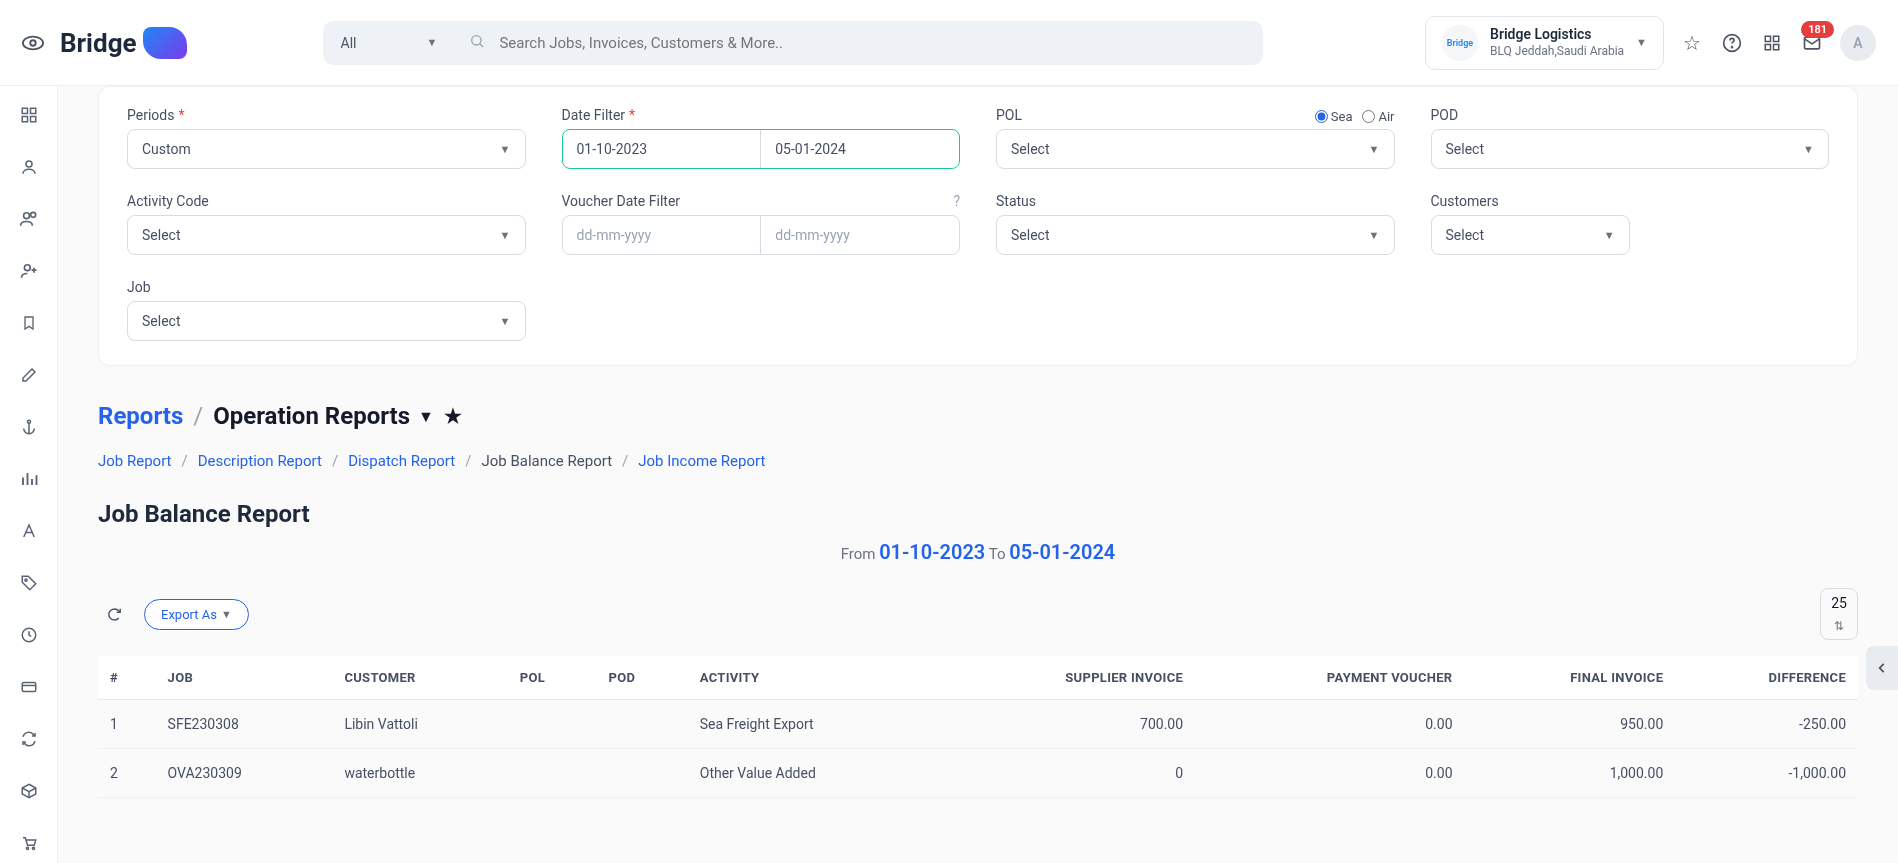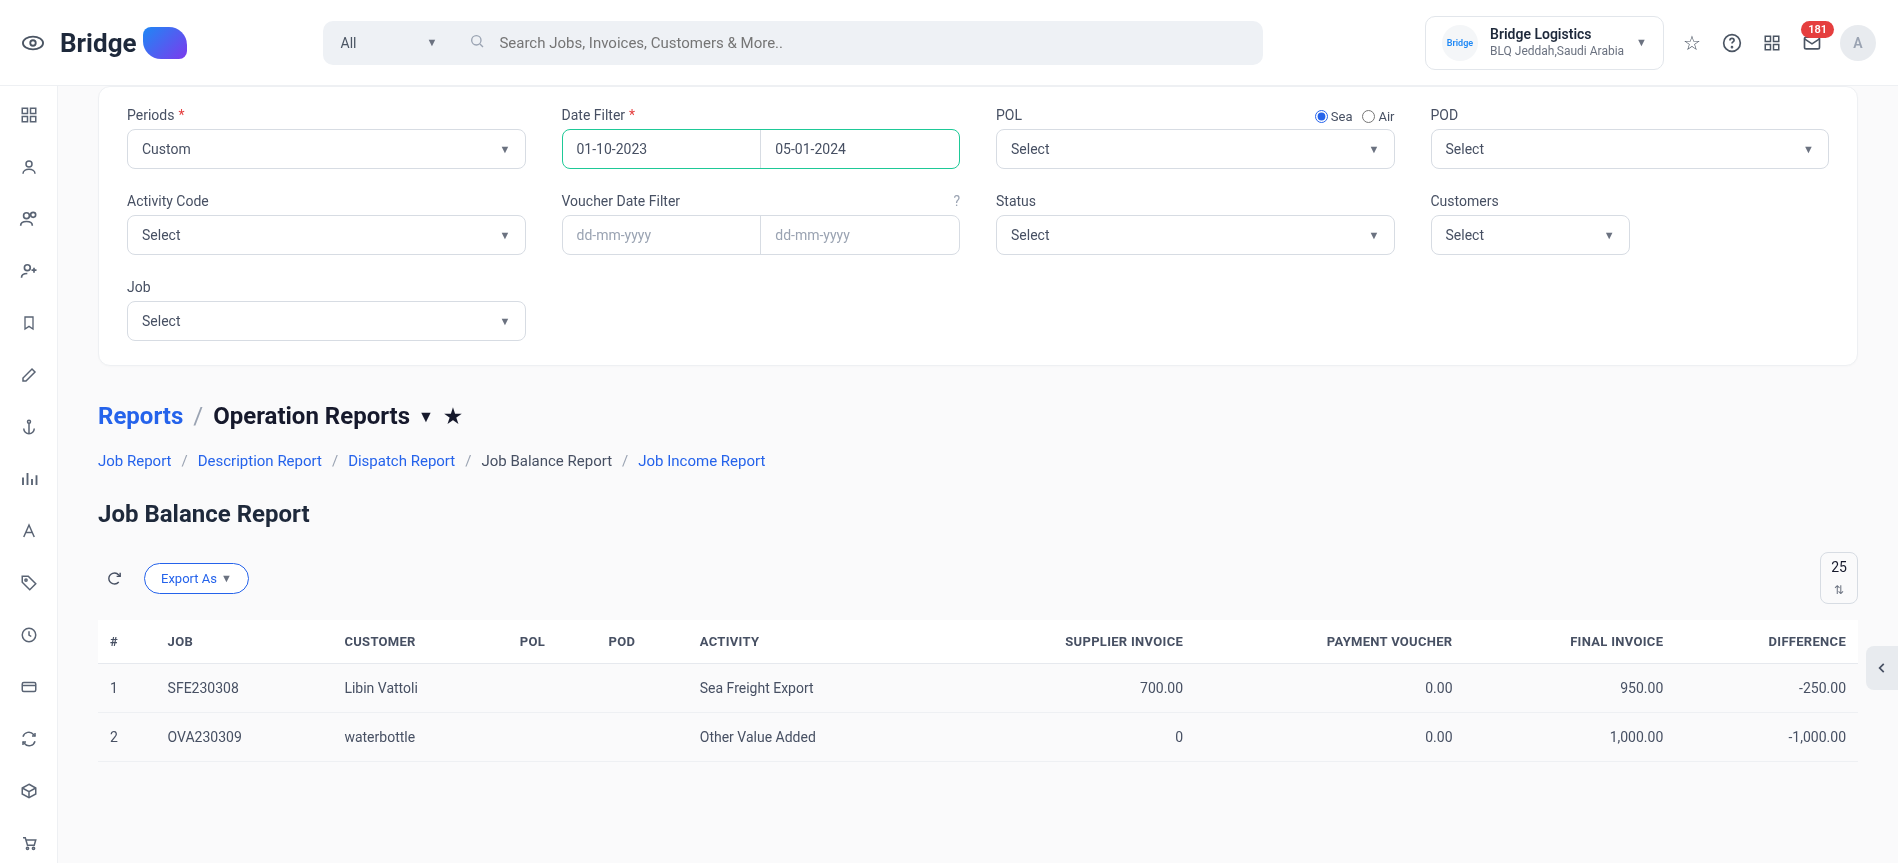--- a/index.html
+++ b/index.html
@@ -377,20 +377,26 @@
           <span class="sep">/</span>
         <a>Dispatch Report</a>
           <span class="sep">/</span>
         <span class="current">Job Balance Report</span>
           <span class="sep">/</span>
         <a>Job Income Report</a>
       </div>
 
       <div class="h2">Job Balance Report</div>
 
+      <div class="range">
+        <span>From</span>
+        <span class="dt">01-10-2023</span>
+        <span>To</span>
+        <span class="dt">05-01-2024</span>
+      </div>
 
       <div class="toolbar">
         <div class="refresh">
           <svg width="17" height="17" viewBox="0 0 24 24" fill="none" stroke="currentColor" stroke-width="2">
               <path d="M4 12a8 8 0 0114-5l2 2M4 12a8 8 0 0014 5"></path>
               <path d="M20 4v5h-5"></path>
             </svg>
         </div>
         <div class="export">
             <span>Export As</span>

